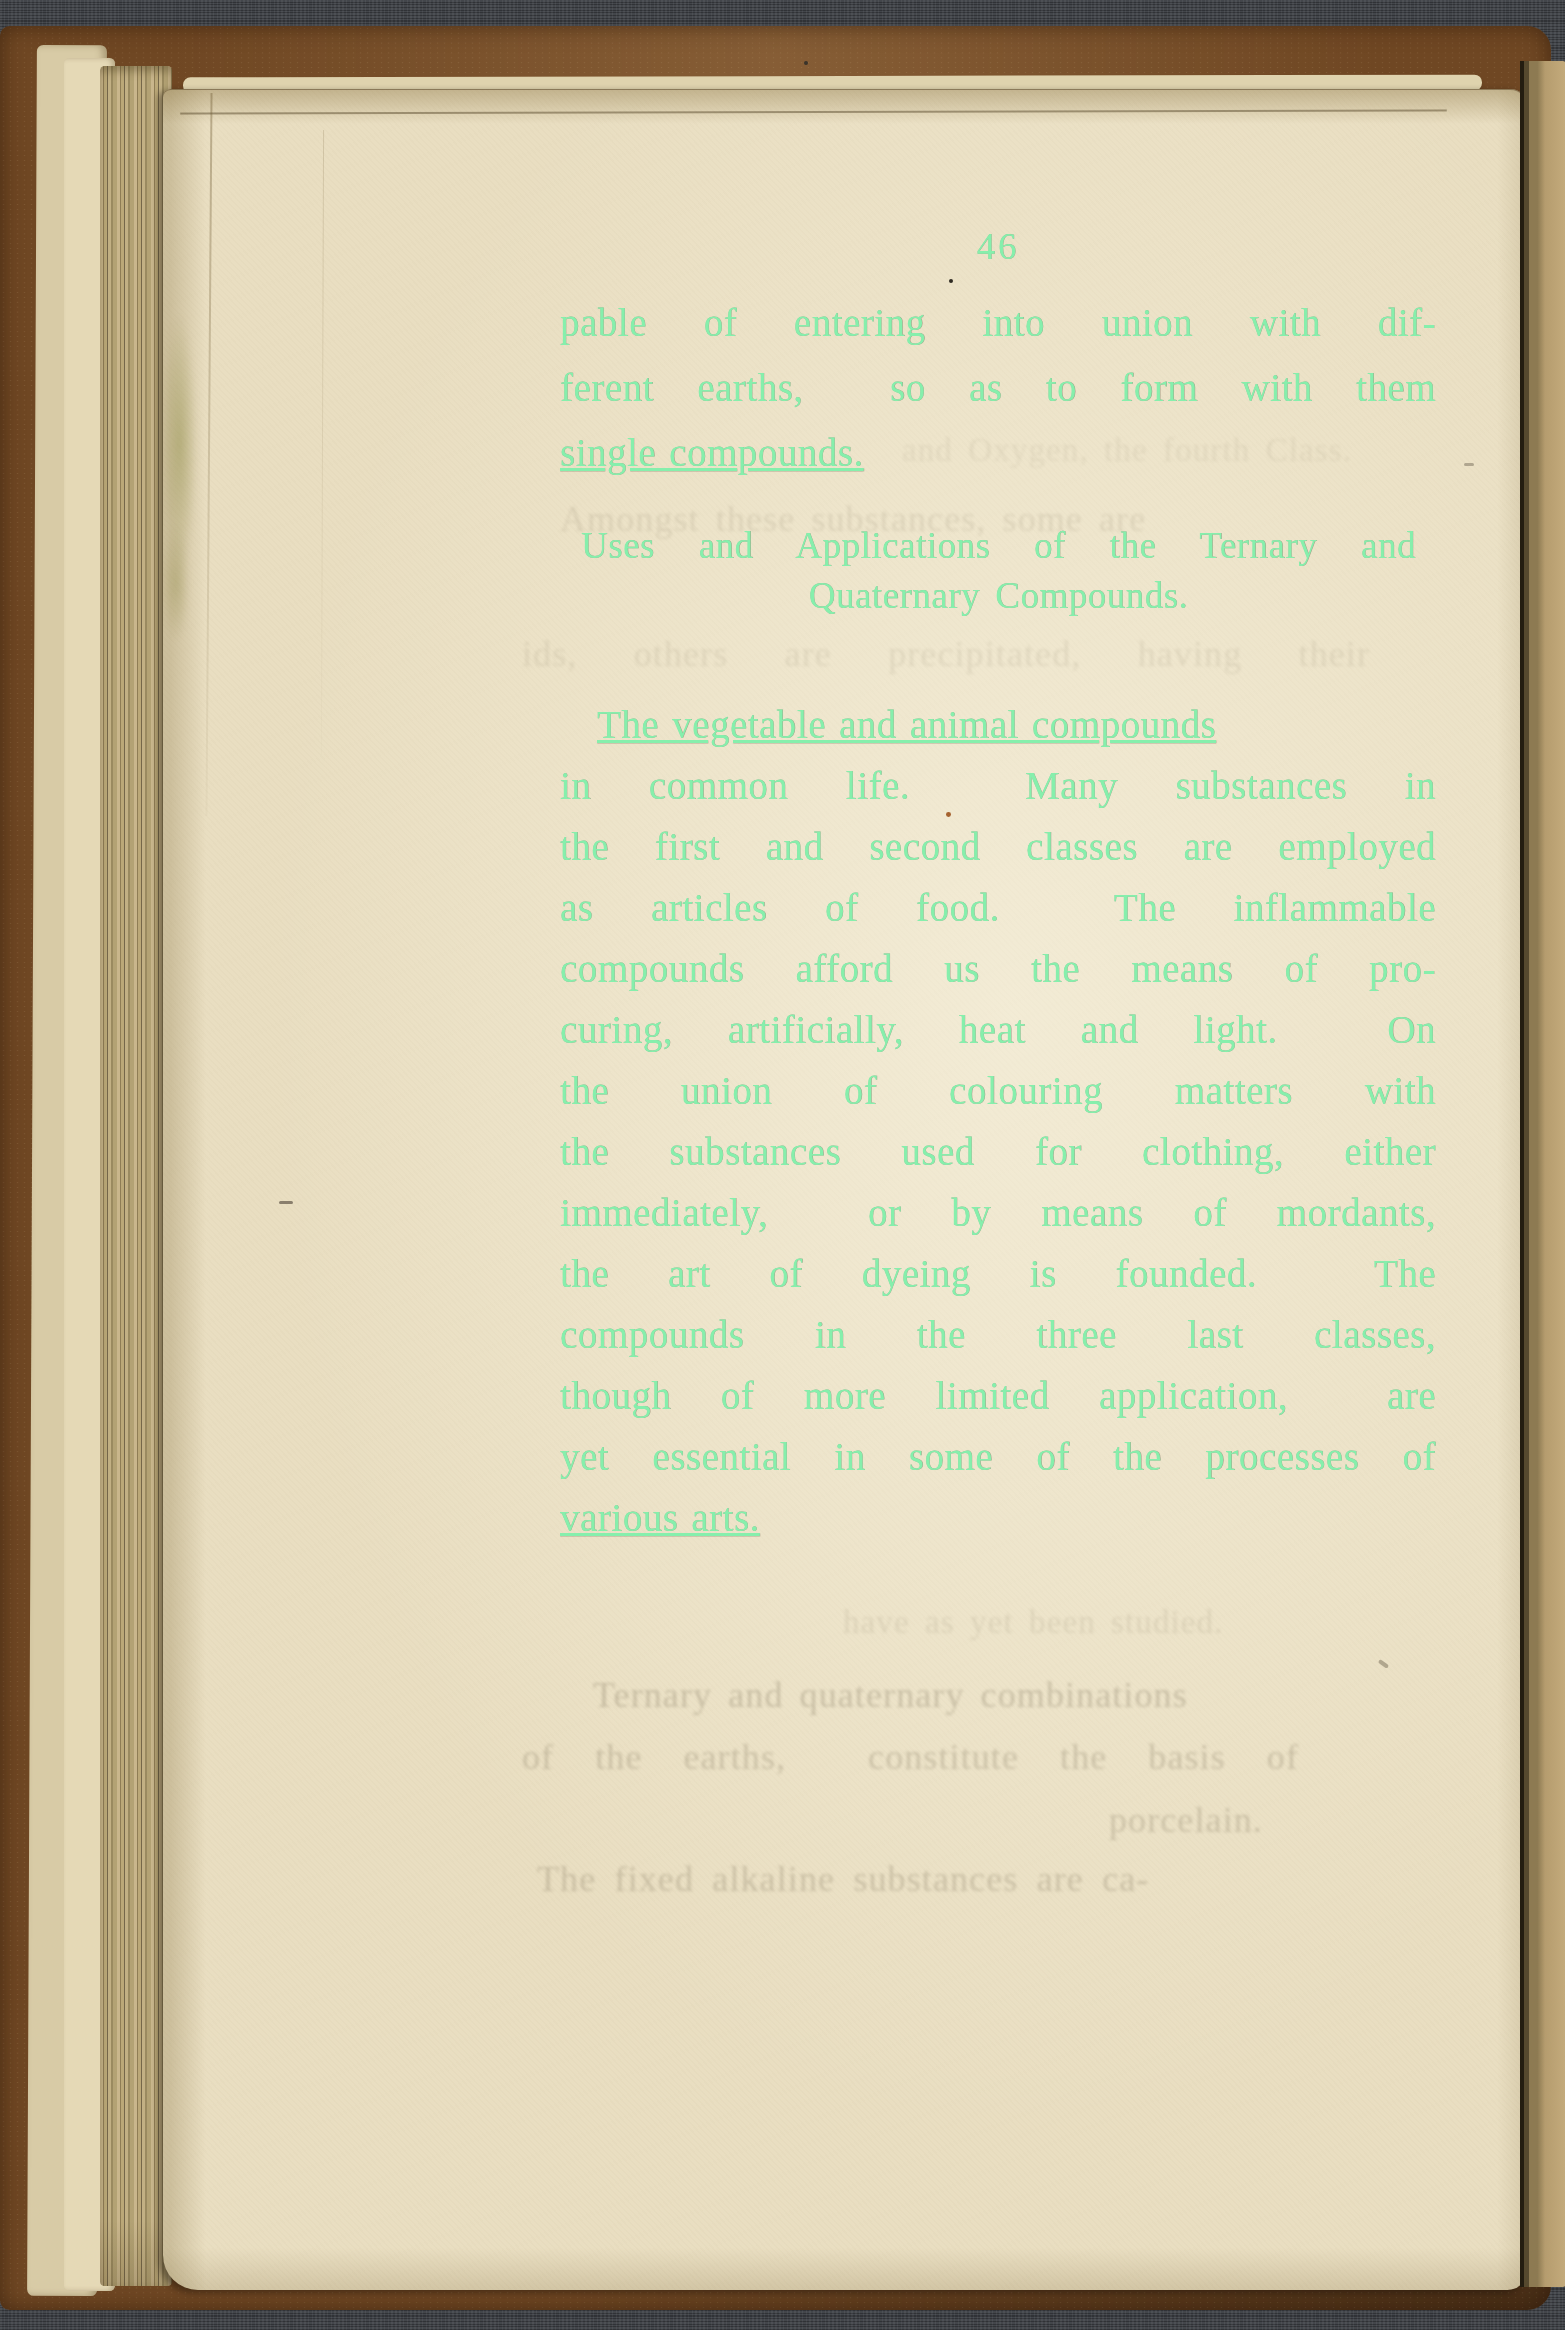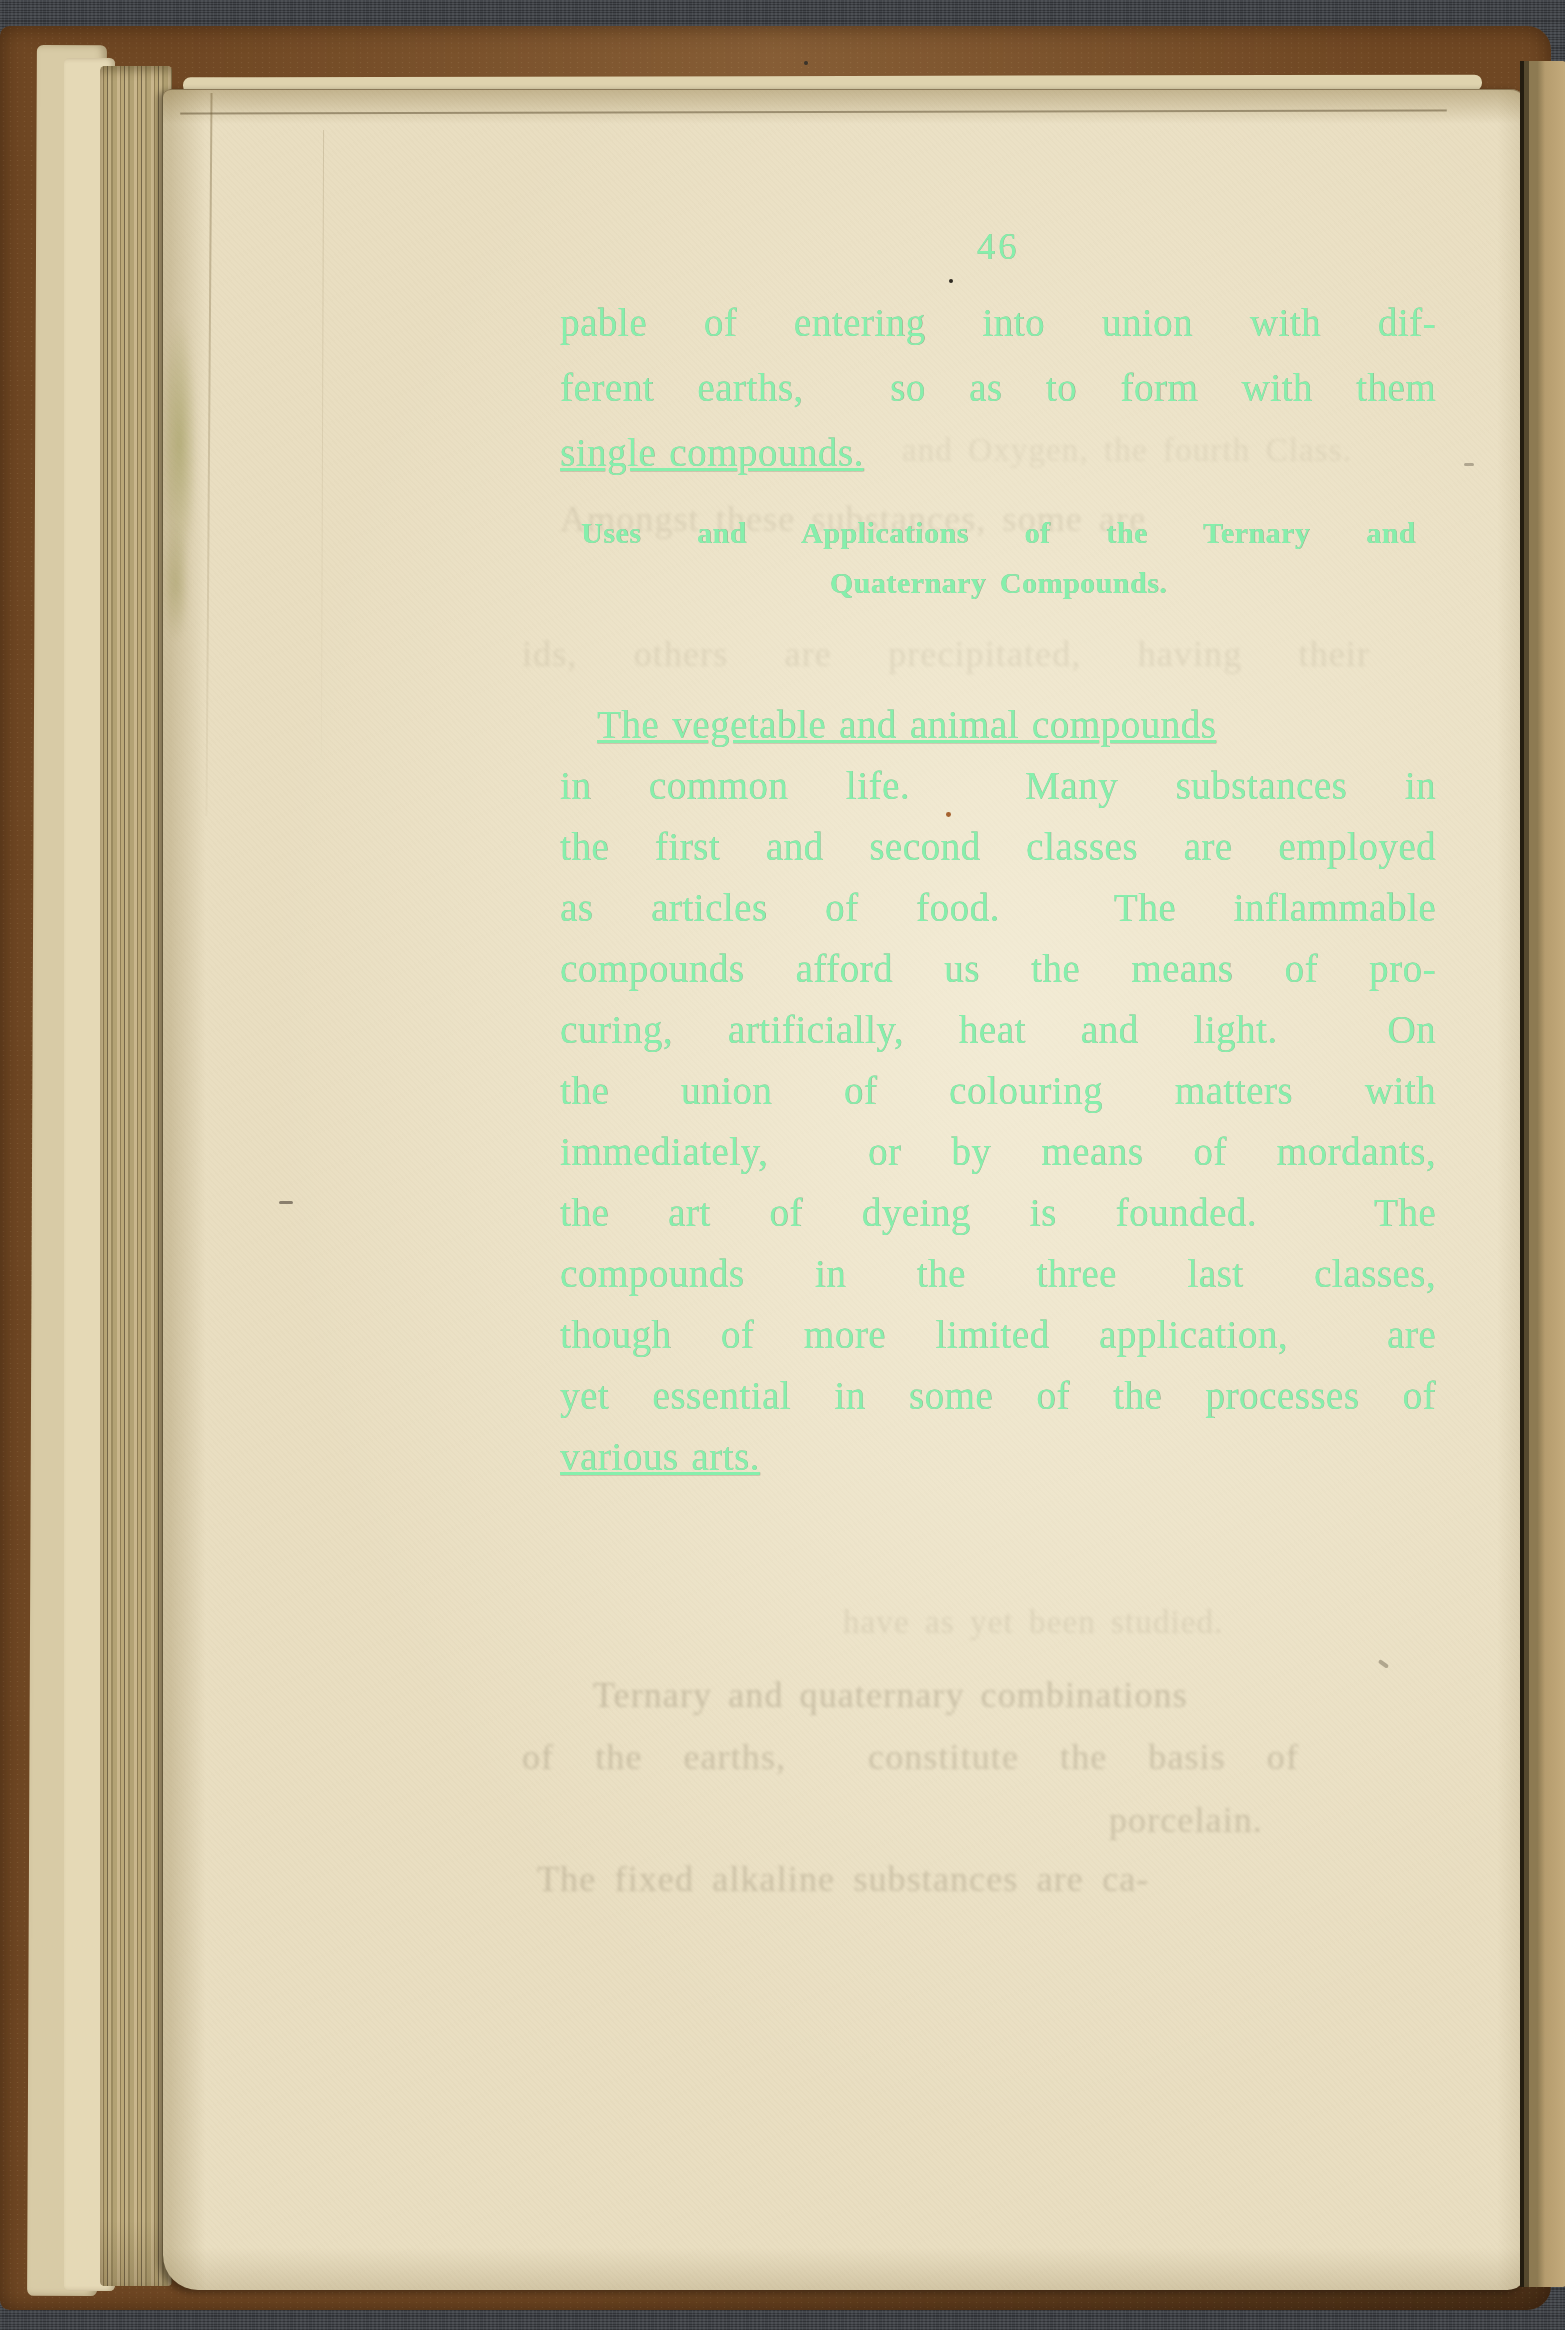--- a/index.html
+++ b/index.html
@@ -69,21 +69,21 @@
   }
   
   .ink{
     position:absolute;color:#86efac;
     text-shadow:0.3px 0.4px 0.4px rgba(42,32,16,.38);
     letter-spacing:0.5px;word-spacing:2.7px;
   }
   .pageno{left:560px;top:225px;width:876px;text-align:center;font-size:37px;letter-spacing:2.7px;}
   .para1{left:560px;top:290px;width:876px;font-size:39px;}
   .para1 .jline{height:65px;line-height:65px;}
-  .heading{left:581px;top:508px;width:835px;font-size:30px;word-spacing:5.4px;font-weight:bold;}
+  .heading{left:581px;top:521px;width:835px;font-size:37px;word-spacing:5.4px;}
   .heading .jline{height:50px;line-height:50px;}
   .para2{left:560px;top:694px;width:876px;font-size:39px;}
   .para2 .jline{height:61px;line-height:61px;}
   .jline{text-align:justify;text-align-last:justify;white-space:nowrap;overflow:visible;}
   .jline.last{text-align:left;text-align-last:left;text-decoration:underline;}
   .jline.center{text-align:left;text-align-last:center;}
   .jline.indent{text-indent:37px;}
   
   .ghosts{position:absolute;left:522px;top:0;width:848px;height:2330px;}
   .ghost-line{
@@ -140,20 +140,21 @@
     </div>
 
   <div class="ink para2">
       <div class="jline indent last">The vegetable and animal compounds</div>
       <div class="jline">in common life.&nbsp; Many substances in</div>
       <div class="jline">the first and second classes are employed</div>
       <div class="jline">as articles of food.&nbsp; The inflammable</div>
       <div class="jline">compounds afford us the means of pro-</div>
       <div class="jline">curing, artificially, heat and light.&nbsp; On</div>
       <div class="jline">the union of colouring matters with</div>
+      <div class="jline">the substances used for clothing, either</div>
       <div class="jline">immediately,&nbsp; or by means of mordants,</div>
       <div class="jline">the art of dyeing is founded.&nbsp; The</div>
       <div class="jline">compounds in the three last classes,</div>
       <div class="jline">though of more limited application,&nbsp; are</div>
       <div class="jline">yet essential in some of the processes of</div>
       <div class="jline last">various arts.</div>
     </div>
 
   <div>
       <div class="speck" style="left: 804px; top: 61px; width: 3.8px; height: 3.8px; background: rgb(58, 51, 42);"></div>

